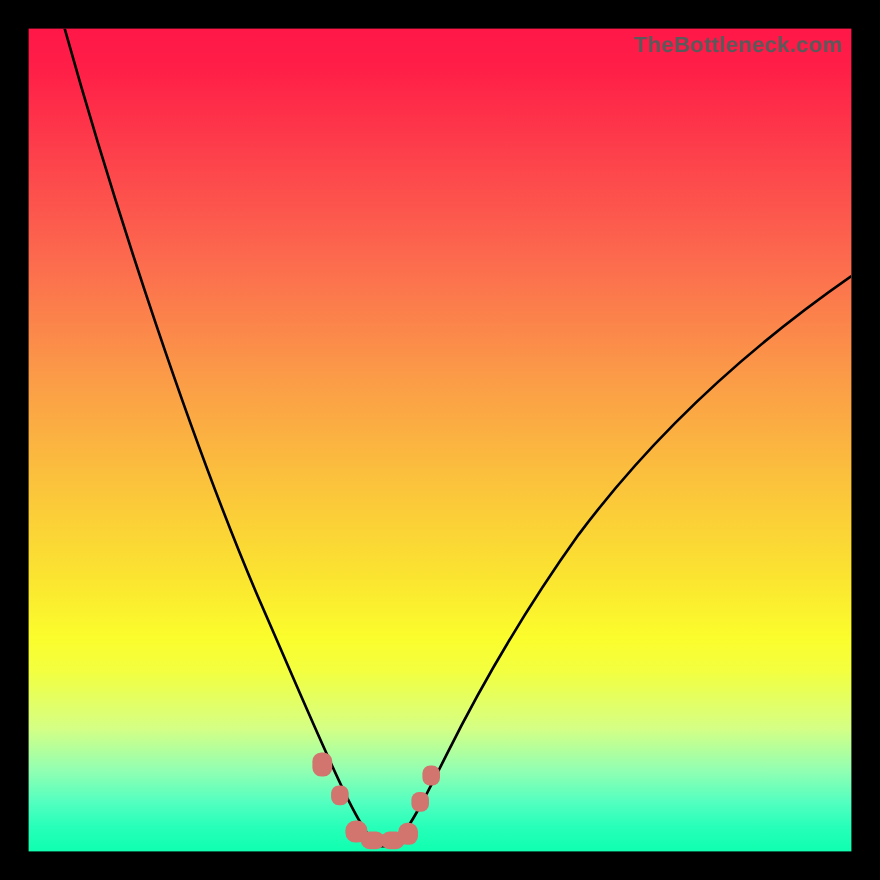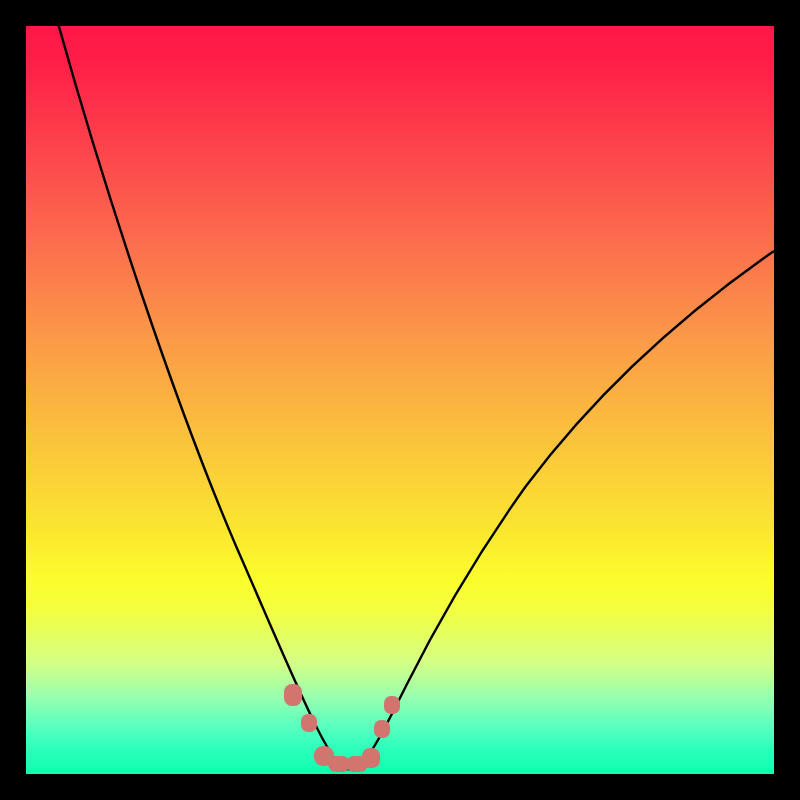--- a/index.html
+++ b/index.html
@@ -58,20 +58,21 @@
   }
   
   .bead-bar {
     fill: #d1756e;
   }
 </style>
 </head>
 <body>
 
 <div class="frame">
+  <div class="watermark">TheBottleneck.com</div>
 
   <svg class="curves" viewBox="0 0 748 748" preserveAspectRatio="none">
 
     <path d="M 30 -10
          C 80 170, 150 380, 210 520
          C 245 600, 270 660, 290 700
          C 300 720, 308 733, 314 740" stroke="#000" stroke-width="2.4" fill="none"></path>
 
     <path d="M 312 740
          C 318 744, 326 744, 334 742" stroke="#000" stroke-width="2.4" fill="none"></path>

